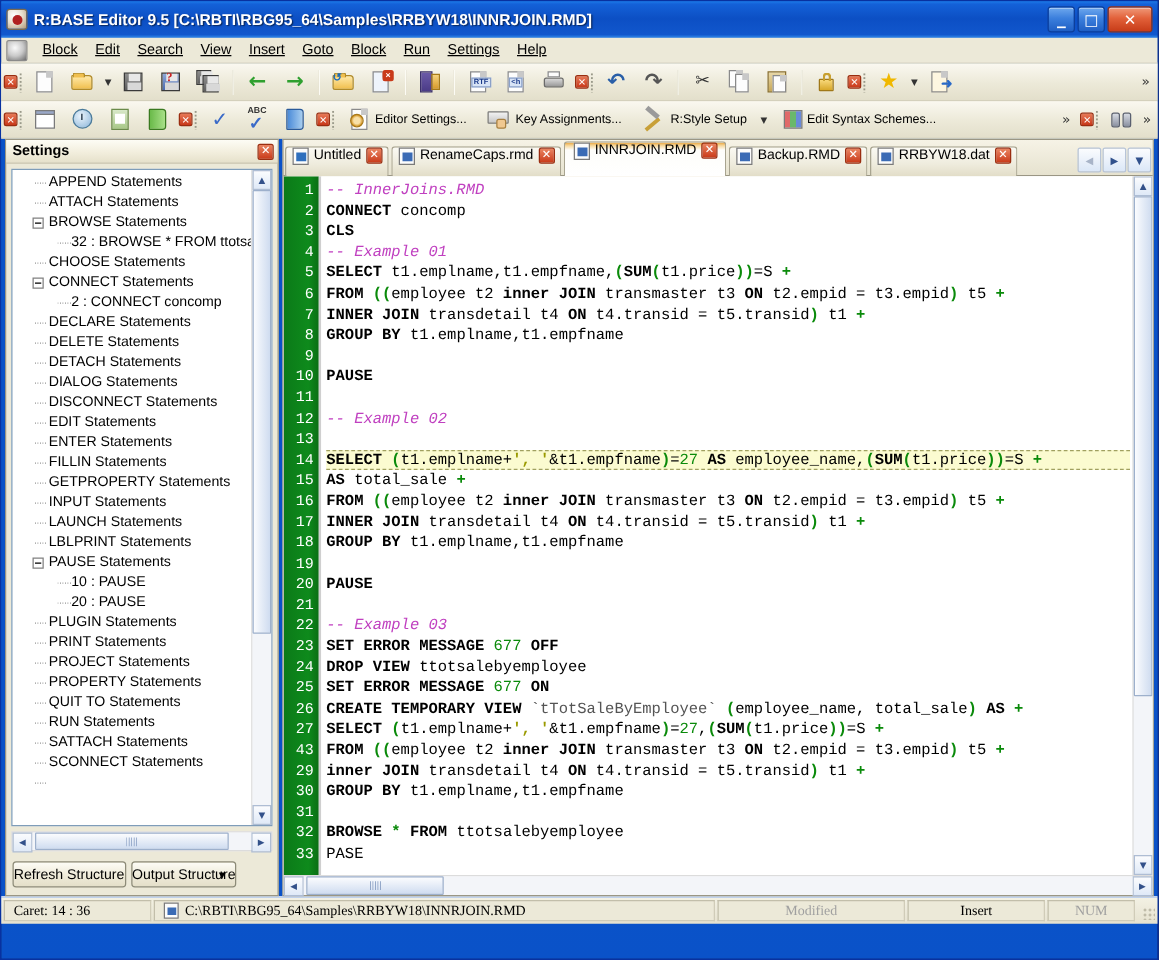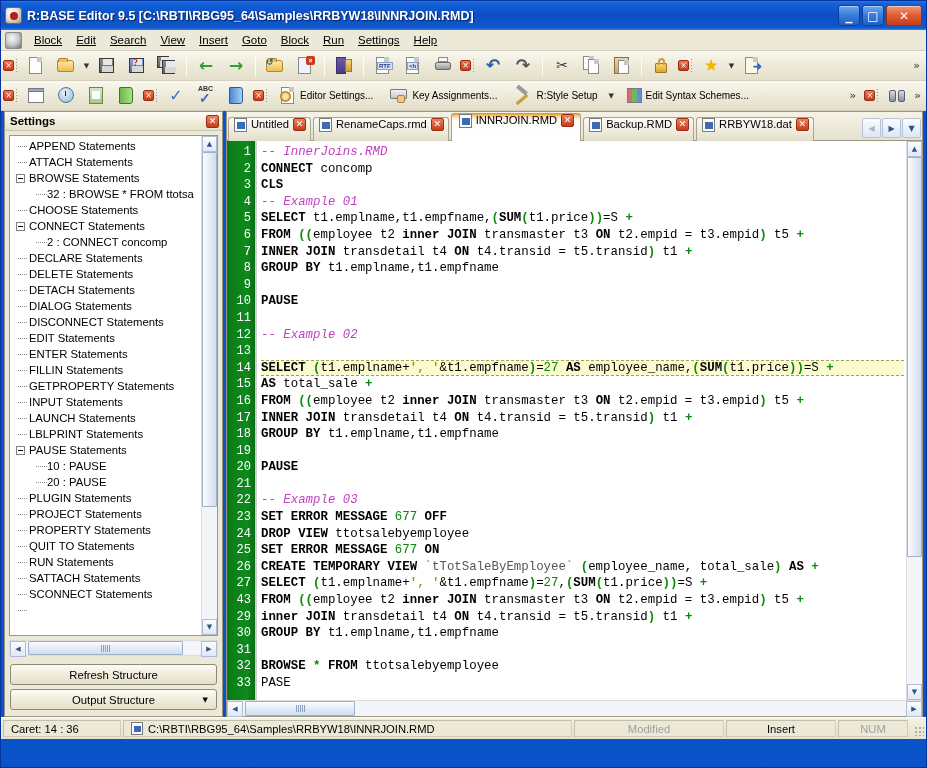--- a/index.html
+++ b/index.html
@@ -167,20 +167,21 @@
   .st-close {
     width: 13px; height: 13px; border-radius: 2px; cursor: pointer;
     background: linear-gradient(180deg,#ea8562,#c93a1a);
     border: 1px solid #9a2d10; color:#fff; font-size: 9px; line-height: 11px;
     text-align: center; font-family: "DejaVu Sans", sans-serif;
   }
   .tree-wrap {
     flex: 1; margin: 4px; background: #fff;
     border: 1px solid #7f9db9; position: relative; overflow: hidden;
     display: flex;
+    padding-left: 10px;
   }
   .tree {
     flex: 1; overflow: hidden; padding: 2px 0 0 2px;
     font-size: 11.3px; color: #000;
   }
   .tnode {
     display: flex; align-items: center; height: 16px;
     white-space: nowrap; cursor: pointer; padding-left: 4px;
   }
   .tnode .hline {
@@ -228,21 +229,21 @@
     position: absolute; top: 0; bottom: 0; left: 2px; width: 155px;
     background: linear-gradient(180deg,#fbfcfe,#cfdcf0);
     border: 1px solid #9db0cc; border-radius: 1px;
     display:flex; align-items:center; justify-content:center;
   }
   .hs-thumb::after {
     content:""; width: 9px; height: 7px;
     background-image: linear-gradient(90deg,#8aa0c4 1px, transparent 1px);
     background-size: 2px 7px;
   }
-  .st-buttons { padding: 4px 5px 6px; display: flex; flex-direction: column; gap: 4px; }
+  .st-buttons { padding: 4px 5px 6px; display: flex; flex-direction: row; gap: 4px; }
   .stbtn {
     height: 21px; border: 1px solid #8d8b78; border-radius: 3px;
     background: linear-gradient(180deg,#fdfcf6 0%, #f0ecdb 50%, #e4dfc9 100%);
     font-size: 11.3px; color: #000; cursor: pointer;
     display: flex; align-items: center; justify-content: center; position: relative;
   }
   .stbtn .dd {
     position: absolute; right: 8px; font-size: 7px;
     font-family: "DejaVu Sans", sans-serif;
   }
@@ -348,21 +349,21 @@
   .statusbar {
     height: 22px; display: flex; align-items: stretch;
     background: linear-gradient(180deg,#f3f1e4,#e6e2cf);
     border-top: 1px solid #fff;
     font-size: 11.2px; color: #000;
     padding: 2px 0 2px 2px;
   }
   .scell {
     display: flex; align-items: center; padding: 0 7px;
     border: 1px solid #d0ccb8; border-top-color:#c2beaa; border-left-color:#c2beaa;
-    background: #ece9d8; margin-right: 2px;
+    background: #ece9d8; margin-right: 2px; font-family: Liberation Serif, serif;
   }
   .scell.grow { flex: 1; }
   .scell.dim { color: #a0a0a0; justify-content: center; }
   .scell.ctr { justify-content: center; }
   .path-icon {
     width: 12px; height: 13px; margin-right: 5px; flex: none;
     background: #fcfcfc; border: 1px solid #7a7a7a; position: relative;
   }
   .path-icon::after {
     content:""; position:absolute; left:2px; top:3px; width:7px; height:6px; background:#3b6bb5;
@@ -756,20 +757,24 @@
               <span class="hline"></span>
               <span>10 : PAUSE</span>
             </div>
             <div class="tnode child">
               <span class="hline"></span>
               <span>20 : PAUSE</span>
             </div>
             <div class="tnode">
               <span class="hline"></span>
               <span>PLUGIN Statements</span>
+            </div>
+            <div class="tnode">
+              <span class="hline"></span>
+              <span>PRINT Statements</span>
             </div>
             <div class="tnode">
               <span class="hline"></span>
               <span>PROJECT Statements</span>
             </div>
             <div class="tnode">
               <span class="hline"></span>
               <span>PROPERTY Statements</span>
             </div>
             <div class="tnode">

